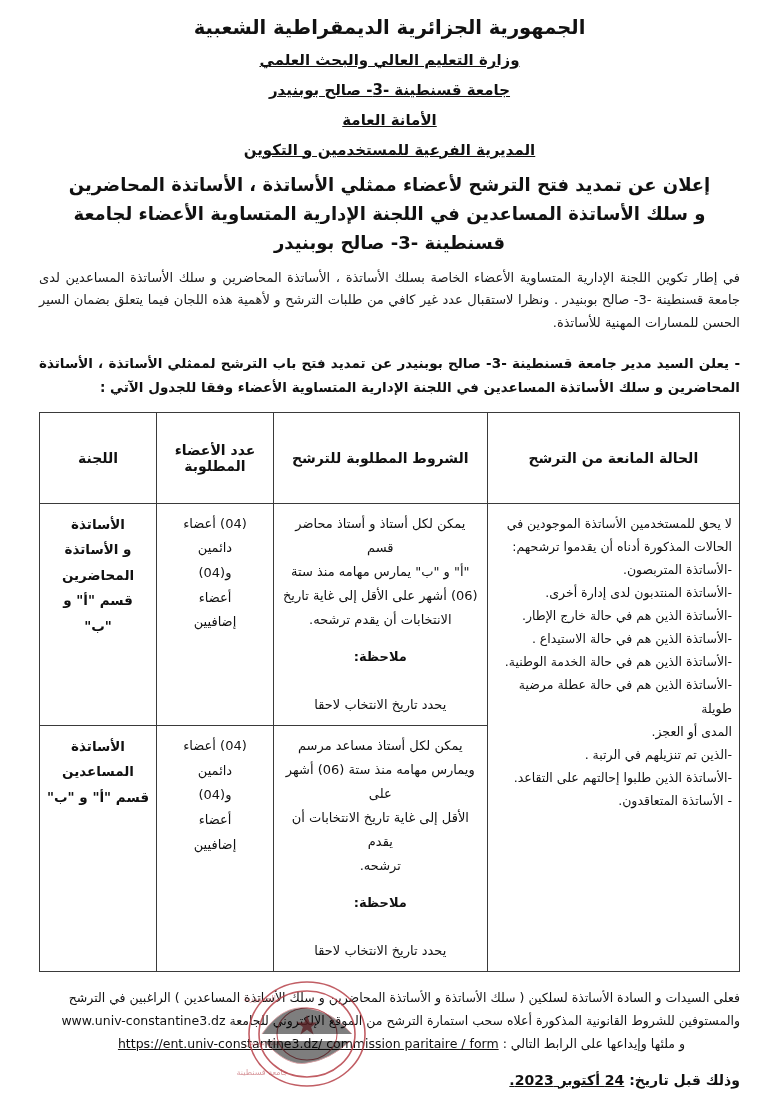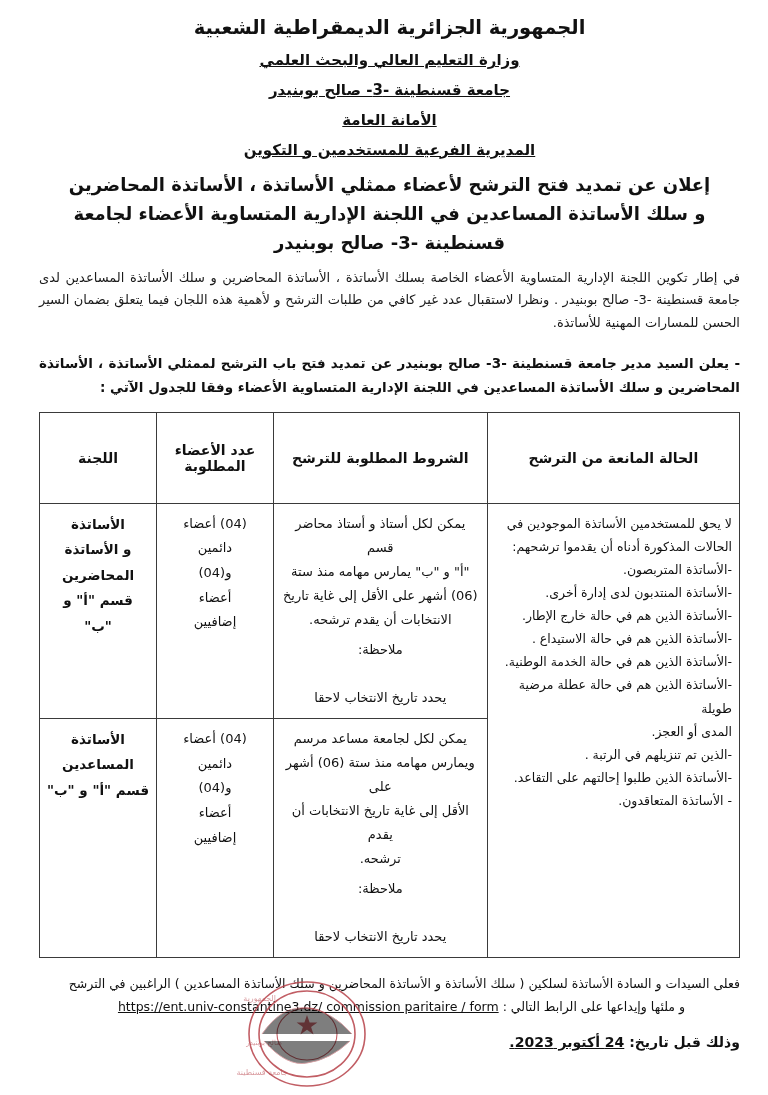--- a/index.html
+++ b/index.html
@@ -103,22 +103,22 @@
     vertical-align: middle;
   }
   td.cell-commission {
     font-size: 13.5px;
     font-weight: bold;
     line-height: 1.9;
     text-align: center;
     vertical-align: middle;
   }
   .note {
-    font-weight: normal;
-    margin-top: 6px;
+    font-weight: bold;
+    margin-top: 13px;
   }
   .note-body {
     font-weight: normal;
     margin-top: 24px;
   }
   .rowspan-cell {
     vertical-align: top;
   }
   .footer {
     margin-top: 14px;
@@ -223,21 +223,21 @@
         <td class="cell-commission">
           <div>الأساتذة</div>
           <div>و الأساتذة</div>
           <div>المحاضرين</div>
           <div>قسم "أ" و</div>
           <div>"ب"</div>
         </td>
       </tr>
       <tr>
         <td class="cell-conditions">
-          <div>يمكن لكل لجامعة مساعد مرسم</div>
+          <div>يمكن لكل أستاذ مساعد مرسم</div>
           <div>ويمارس مهامه منذ ستة (06) أشهر على</div>
           <div>الأقل إلى غاية تاريخ الانتخابات أن يقدم</div>
           <div>ترشحه.</div>
           <div class="note">ملاحظة:</div>
           <div class="note-body">يحدد تاريخ الانتخاب لاحقا</div>
         </td>
         <td class="cell-count">
           <div>(04) أعضاء</div>
           <div>دائمين</div>
           <div>و(04)</div>
@@ -248,20 +248,21 @@
           <div>الأساتذة</div>
           <div>المساعدين</div>
           <div>قسم "أ" و "ب"</div>
         </td>
       </tr>
     </tbody>
   </table>
 
   <div class="footer">
     <div>فعلى السيدات و السادة الأساتذة لسلكين ( سلك الأساتذة و الأساتذة المحاضرين و سلك الأساتذة المساعدين ) الراغبين في الترشح</div>
+    <div>والمستوفين للشروط القانونية المذكورة أعلاه سحب استمارة الترشح من الموقع الإلكتروني للجامعة www.univ-constantine3.dz</div>
     <div class="footer-line-center">
       <span>و ملئها وإيداعها على الرابط التالي :</span>
       <span class="link">https://ent.univ-constantine3.dz/ commission paritaire / form</span>
     </div>
   </div>
 
   <div class="date-line">
     <span>وذلك قبل تاريخ:</span>
     <span class="date-underline">24 أكتوبر 2023.</span>
   </div>

